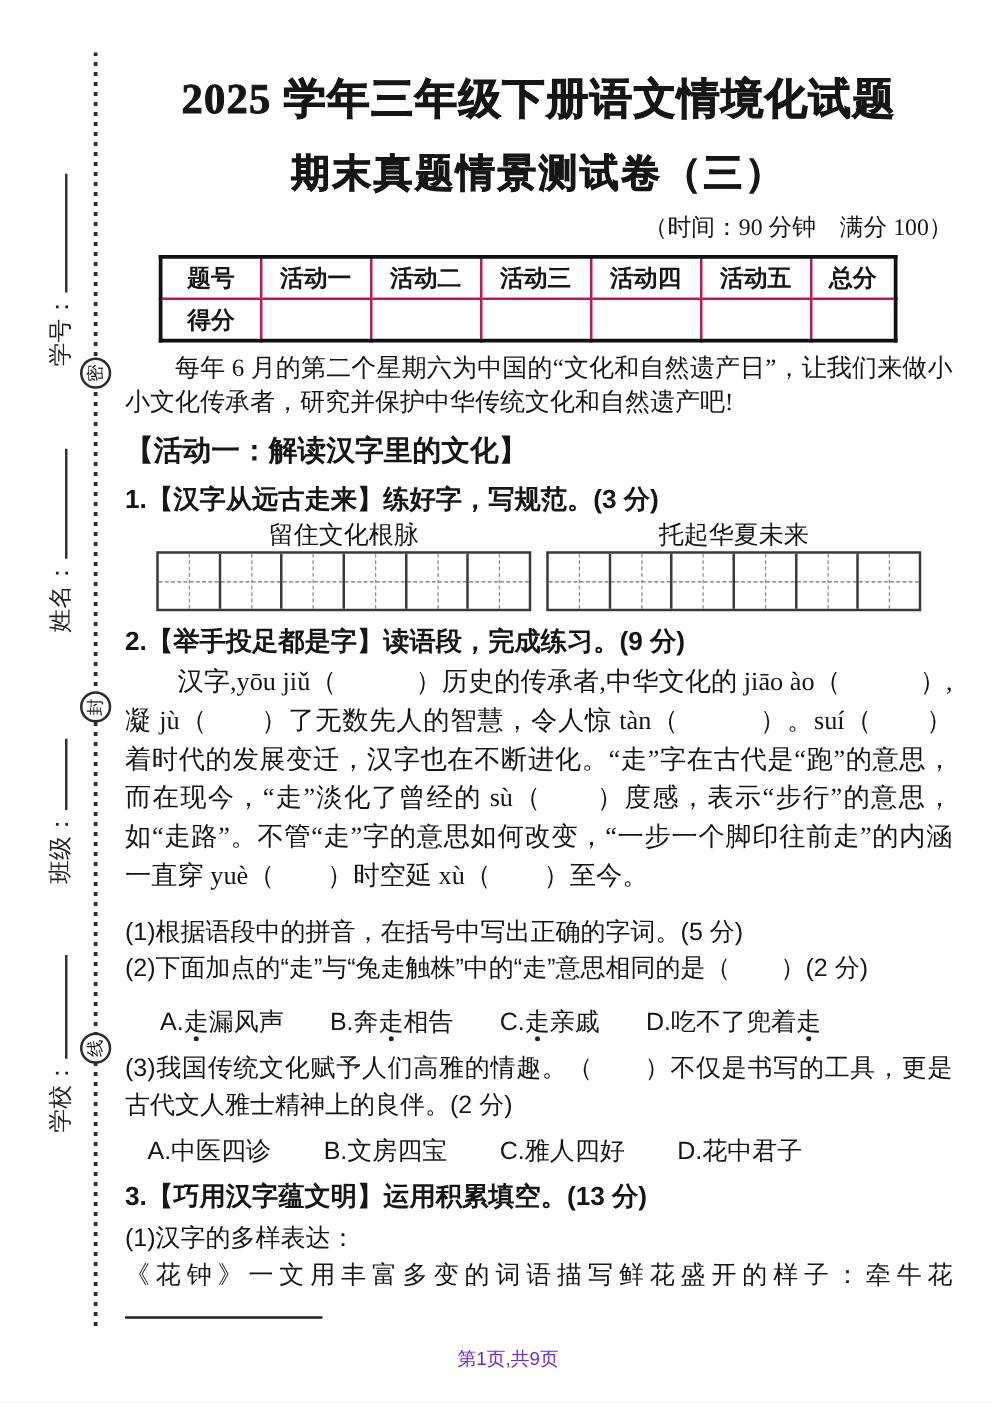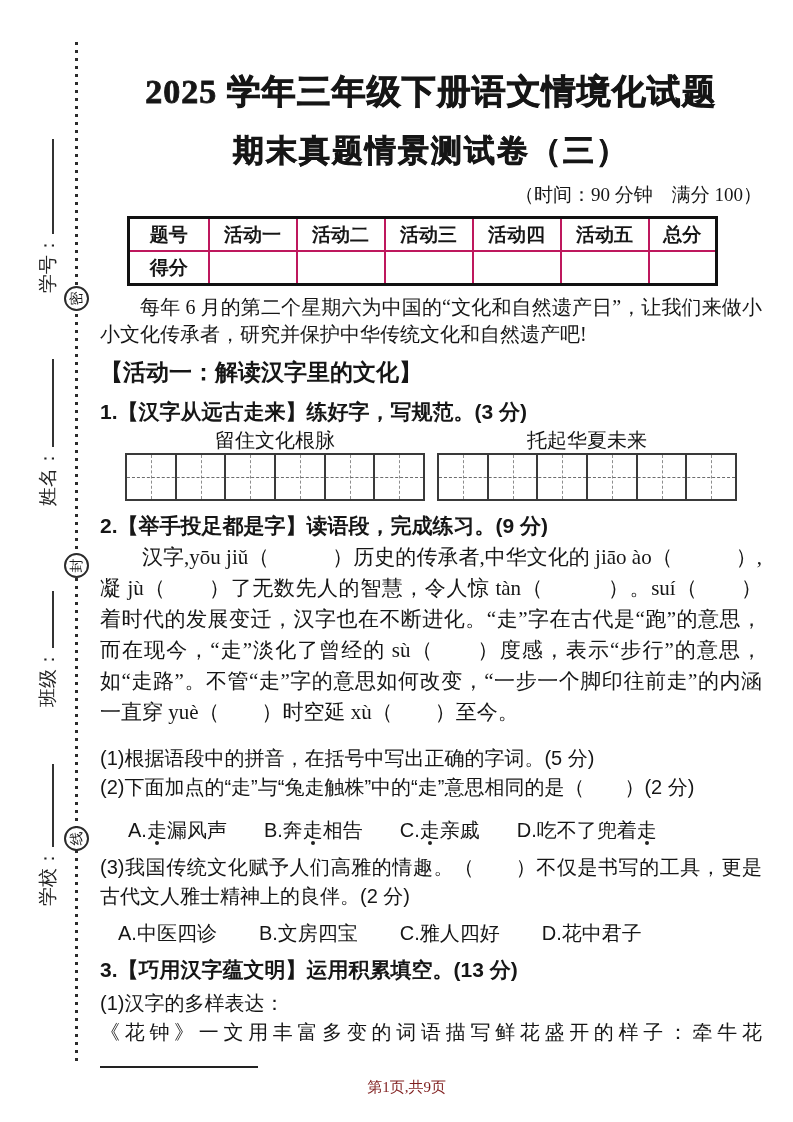--- a/index.html
+++ b/index.html
@@ -21,21 +21,21 @@
     transform:rotate(-90deg); font-size:19px; white-space:nowrap; color:#222; }
   .side-field .line { display:inline-block; border-bottom:2px solid #333; height:10px; margin-left:2px; }
   .sf1{ width:176px; left:-40px; top:192px; } .sf1 .line{ width:95px; }
   .sf2{ width:170px; left:-37px; top:408px; } .sf2 .line{ width:88px; }
   .sf3{ width:116px; left:-10px; top:636px; } .sf3 .line{ width:62px; }
   .sf4{ width:142px; left:-23px; top:822px; } .sf4 .line{ width:86px; }
 
   
   .main { position:absolute; left:100px; top:55px; width:662px; }
 
-  .title { margin:12px; font-size:34px; line-height:50px; text-align:center;
+  .title { margin:0; font-size:34px; line-height:50px; text-align:center;
     font-weight:900; letter-spacing:1px; -webkit-text-stroke:0.8px; }
   .subtitle { margin:12px 0 0; font-size:31px; line-height:44px; text-align:center;
     font-weight:900; letter-spacing:2px; -webkit-text-stroke:0.7px; }
   .time { margin-top:8px; text-align:right; font-size:19px; line-height:27px; }
 
   table.score { border-collapse:collapse; margin:8px 0 0 27px; border:3px solid #111;
     table-layout:fixed; }
   table.score th, table.score td { border:2px solid #be185d; height:31px; padding:0;
     text-align:center; font-size:19px; font-weight:700; }
 
@@ -66,21 +66,21 @@
   .opts2 { margin-top:8px; padding-left:18px; gap:42px; }
   .dot-under { position:relative; }
   .dot-under::after { content:""; position:absolute; left:50%; transform:translateX(-50%);
     bottom:-4px; width:4px; height:4px; border-radius:50%; background:#222; }
 
   .q3-title { margin-top:8px; }
   .q3-sub { margin-top:6px; }
   .fill-line { display:inline-block; width:158px; height:4px; border-bottom:2px solid #222; }
 
   .footer { position:absolute; left:0; right:0; top:1078px; text-align:center; font-size:15px;
-    font-family:Liberation Serif, serif; color:#7f1d1d;margin-left:20px; }
+    font-family:Liberation Sans, sans-serif; color:#6d28d9;margin-left:20px; }
 </style>
 </head>
 <body>
 
 <div class="page">
 
   <div class="seal-line"></div>
   <div class="seal-char sc1">密</div>
   <div class="seal-char sc2">封</div>
   <div class="seal-char sc3">线</div>

